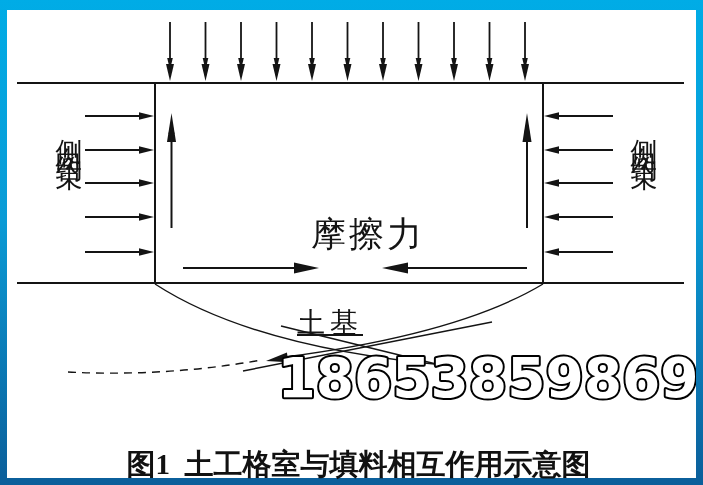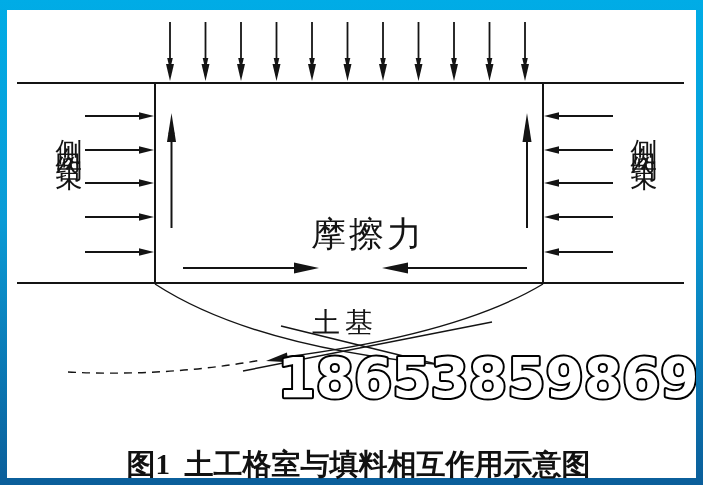--- a/index.html
+++ b/index.html
@@ -26,22 +26,22 @@
     line-height:1;
     white-space:pre;
   }
   .vlabel.left{left:48px;top:108px;}
   .vlabel.right{left:623px;top:108px;}
   .friction-label{
     position:absolute;left:304px;top:201px;
     font-size:35px;letter-spacing:3px;color:#141414;white-space:pre;
   }
   .subgrade-label{
-    position:absolute;left:305px;top:294px;
-    font-size:28px;letter-spacing:5px;color:#141414;white-space:pre;
+    position:absolute;left:290px;top:294px;
+    font-size:28px;letter-spacing:5px;color:#141414;white-space:pre;text-decoration:underline;
   }
   .caption{
     position:absolute;left:0;top:435px;width:703px;
     text-align:center;font-size:29px;font-weight:700;
     color:#111111;white-space:pre;
   }
   .watermark-svg{position:absolute;left:0;top:0;}
 </style>
 </head>
 <body>

